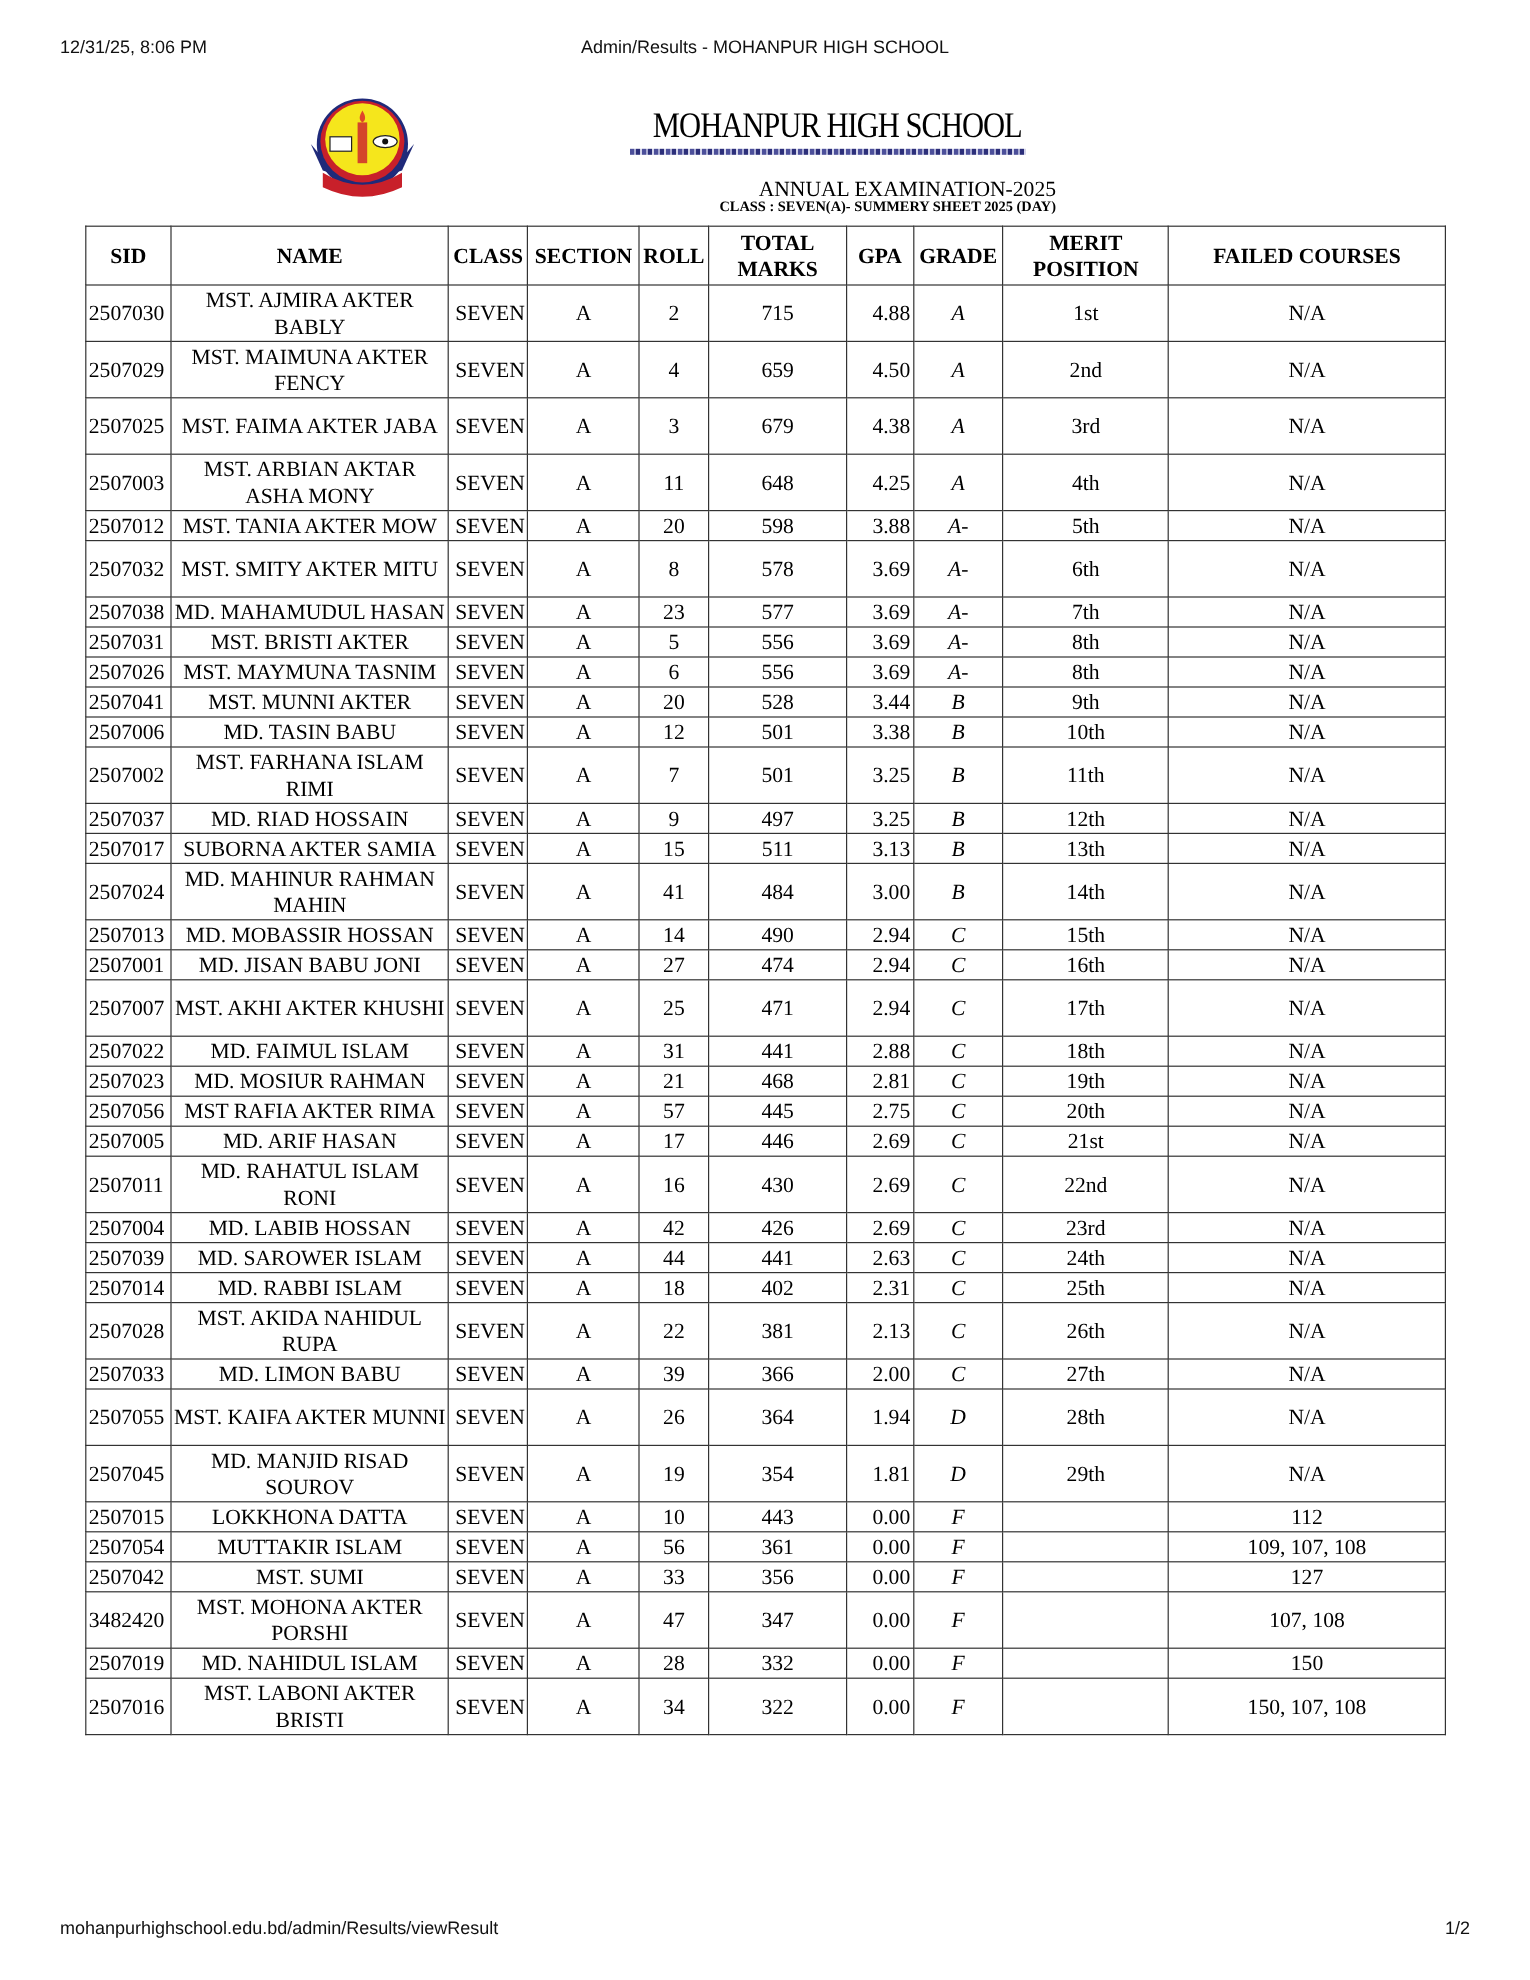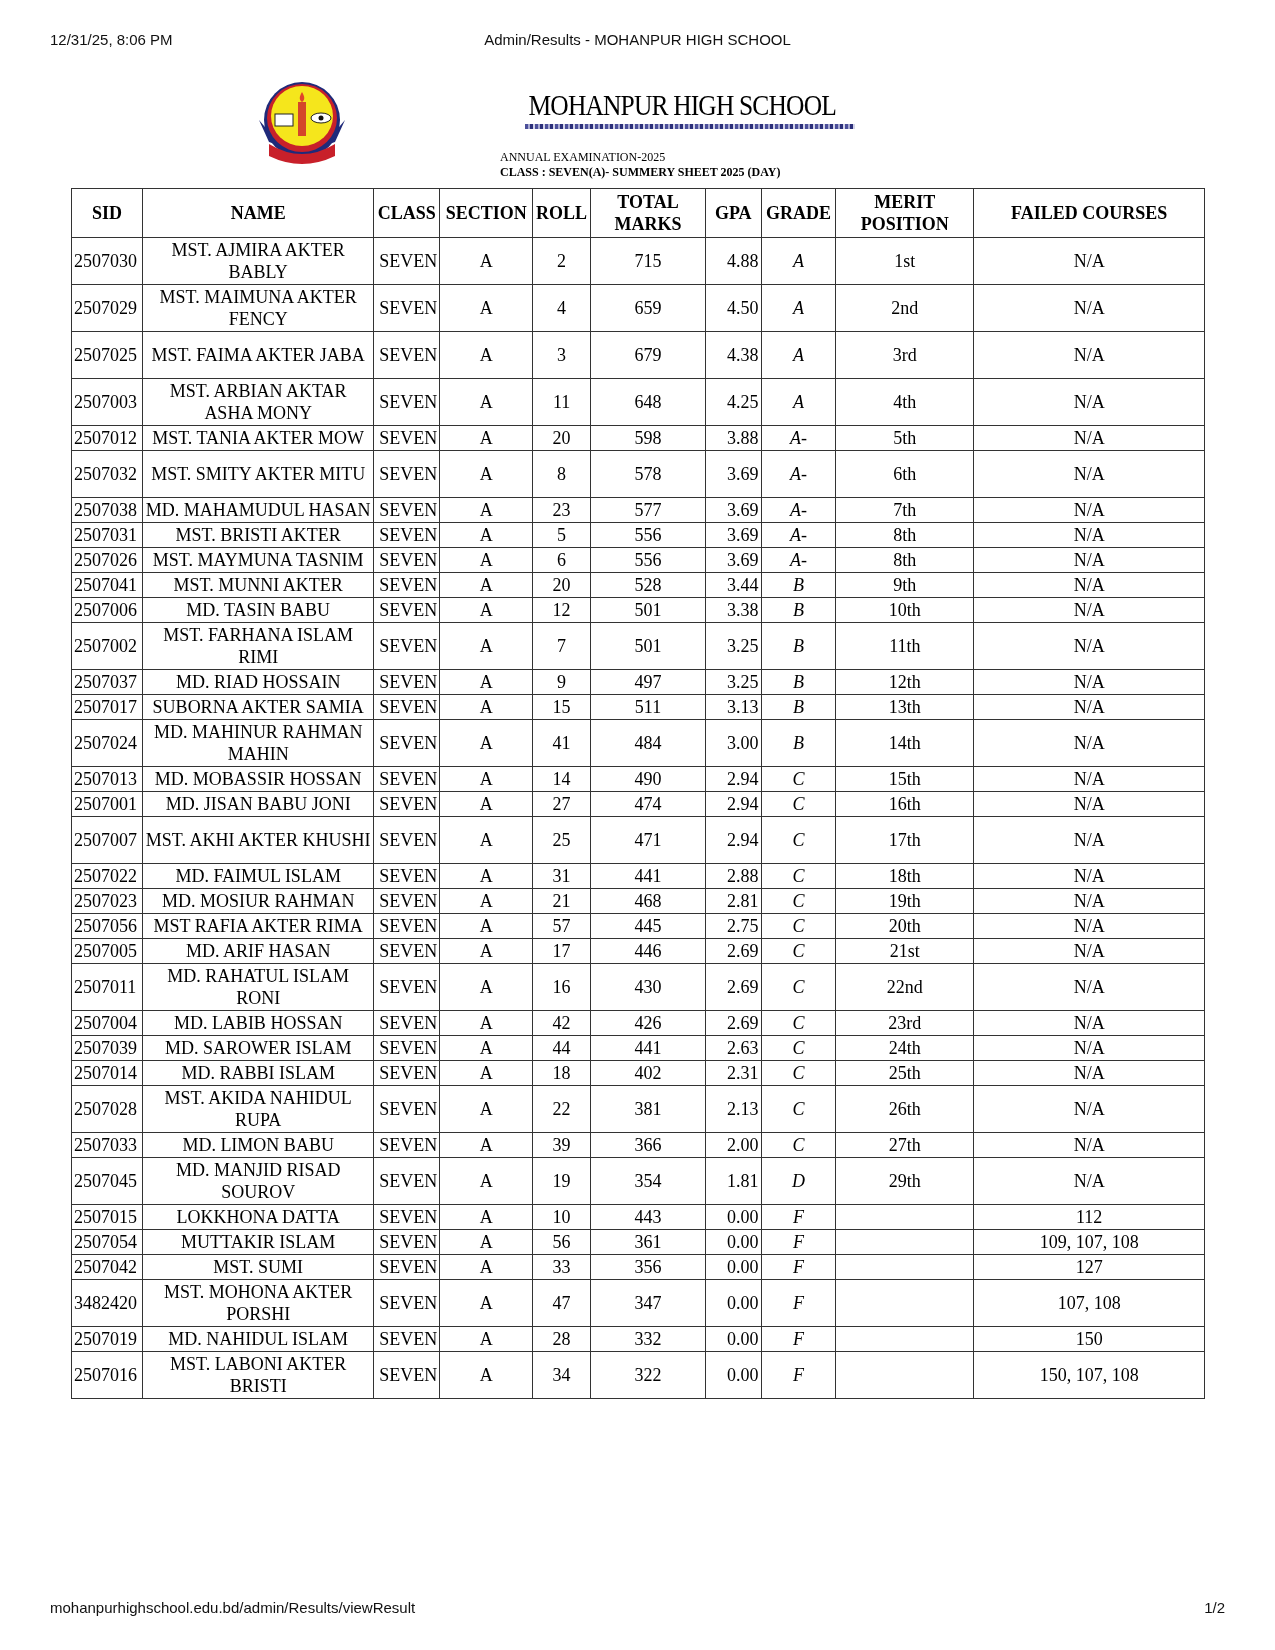--- a/index.html
+++ b/index.html
@@ -5,24 +5,24 @@
   html, body { margin: 0; padding: 0; background: #ffffff; }
   body { width: 1275px; height: 1650px; position: relative; color: #000; overflow: hidden; }
   .print-header { position: absolute; top: 31px; left: 0; width: 1275px; font-family: "Liberation Sans", sans-serif; font-size: 15px; color: #111; }
   .print-header .date { position: absolute; left: 50px; }
   .print-header .title { position: absolute; left: 0; width: 1275px; text-align: center; }
   .print-footer { position: absolute; top: 1599px; left: 0; width: 1275px; font-family: "Liberation Sans", sans-serif; font-size: 15px; color: #111; }
   .print-footer .url { position: absolute; left: 50px; }
   .print-footer .page { position: absolute; right: 50px; }
 
   .logo { position: absolute; left: 255px; top: 80px; width: 94px; height: 92px; }
-  .school-head { position: absolute; left: 500px; top: 88px; width: 380px; text-align: left; font-family: "Liberation Serif", serif; }
+  .school-head { position: absolute; left: 500px; top: 88px; width: 380px; text-align: right; font-family: "Liberation Serif", serif; }
   .school-name { font-size: 30px; letter-spacing: -1px; transform: scaleX(0.85); transform-origin: center; line-height: 34px; }
   .deco-line { width: 330px; height: 5px; margin: 2px auto 2px; background: repeating-linear-gradient(90deg, #4c4f9a 0 3px, #a9abd2 3px 5px, #2c2f7a 5px 8px, #d3d4ea 8px 10px); }
-  .exam-name { font-size: 12px; line-height: 16px; margin-top: 20px; }
+  .exam-name { font-size: 18px; line-height: 16px; margin-top: 20px; }
   .class-line { font-size: 12px; font-weight: bold; line-height: 14px; }
 
   table.results { position: absolute; left: 71px; top: 188px; width: 1134px; border-collapse: collapse; font-family: "Liberation Serif", serif; font-size: 18px; border-radius: 24px; }
   table.results th, table.results td { border: 1.5px solid #333; padding: 0 2px; text-align: center; line-height: 22px; }
   table.results th { font-weight: bold; height: 48px; }
   table.results td.sid { text-align: left; margin-left: 43px; }
   table.results td.cls { text-align: right; }
   table.results td.gpa { text-align: left; padding-left: 21px; }
   table.results td.grade { font-style: italic; }
   table.results tr.single td { height: 24px; }
@@ -415,20 +415,32 @@
         <td class="cls">SEVEN</td>
         <td>A</td>
         <td>39</td>
         <td>366</td>
         <td class="gpa">2.00</td>
         <td class="grade">C</td>
         <td>27th</td>
         <td>N/A</td>
       </tr>
       <tr class="double">
+        <td class="sid">2507055</td>
+        <td class="name">MST. KAIFA AKTER MUNNI</td>
+        <td class="cls">SEVEN</td>
+        <td>A</td>
+        <td>26</td>
+        <td>364</td>
+        <td class="gpa">1.94</td>
+        <td class="grade">D</td>
+        <td>28th</td>
+        <td>N/A</td>
+      </tr>
+      <tr class="double">
         <td class="sid">2507045</td>
         <td class="name">MD. MANJID RISAD SOUROV</td>
         <td class="cls">SEVEN</td>
         <td>A</td>
         <td>19</td>
         <td>354</td>
         <td class="gpa">1.81</td>
         <td class="grade">D</td>
         <td>29th</td>
         <td>N/A</td>

